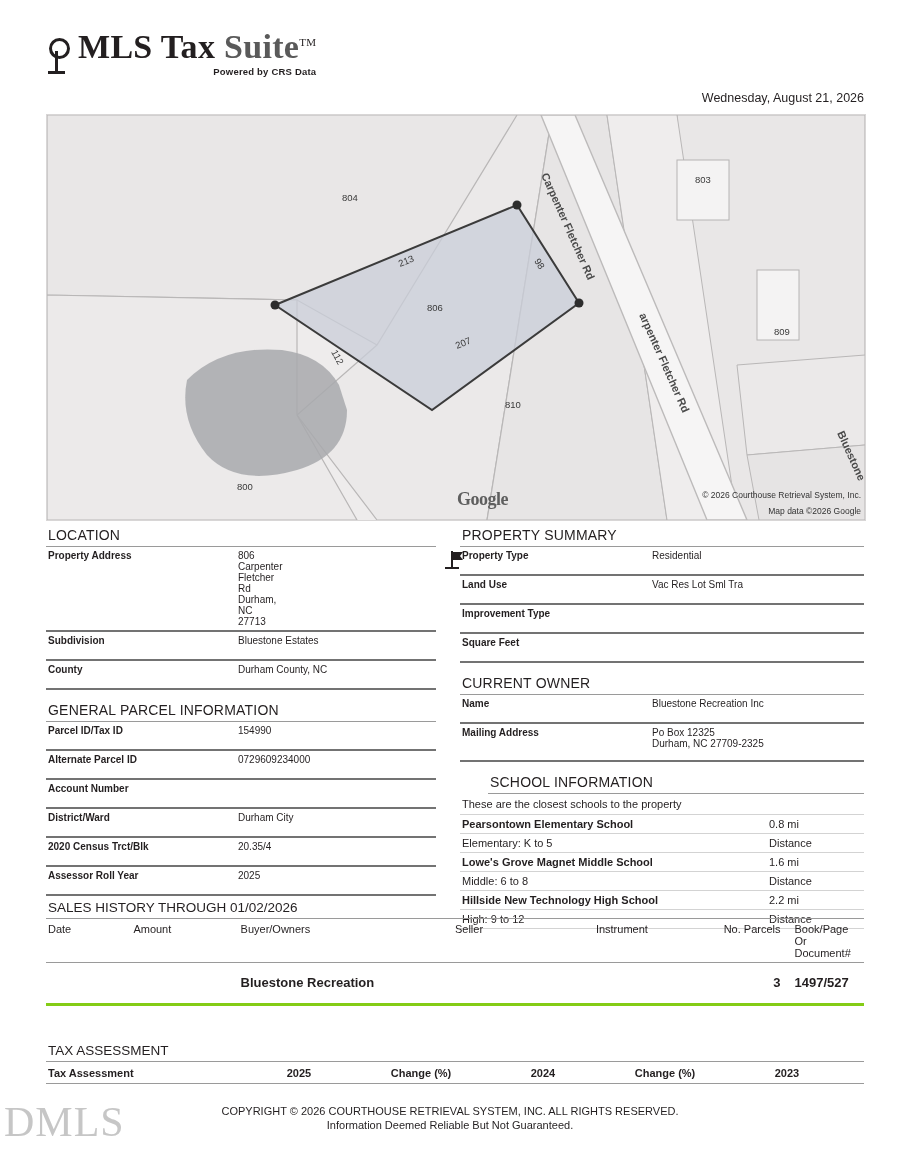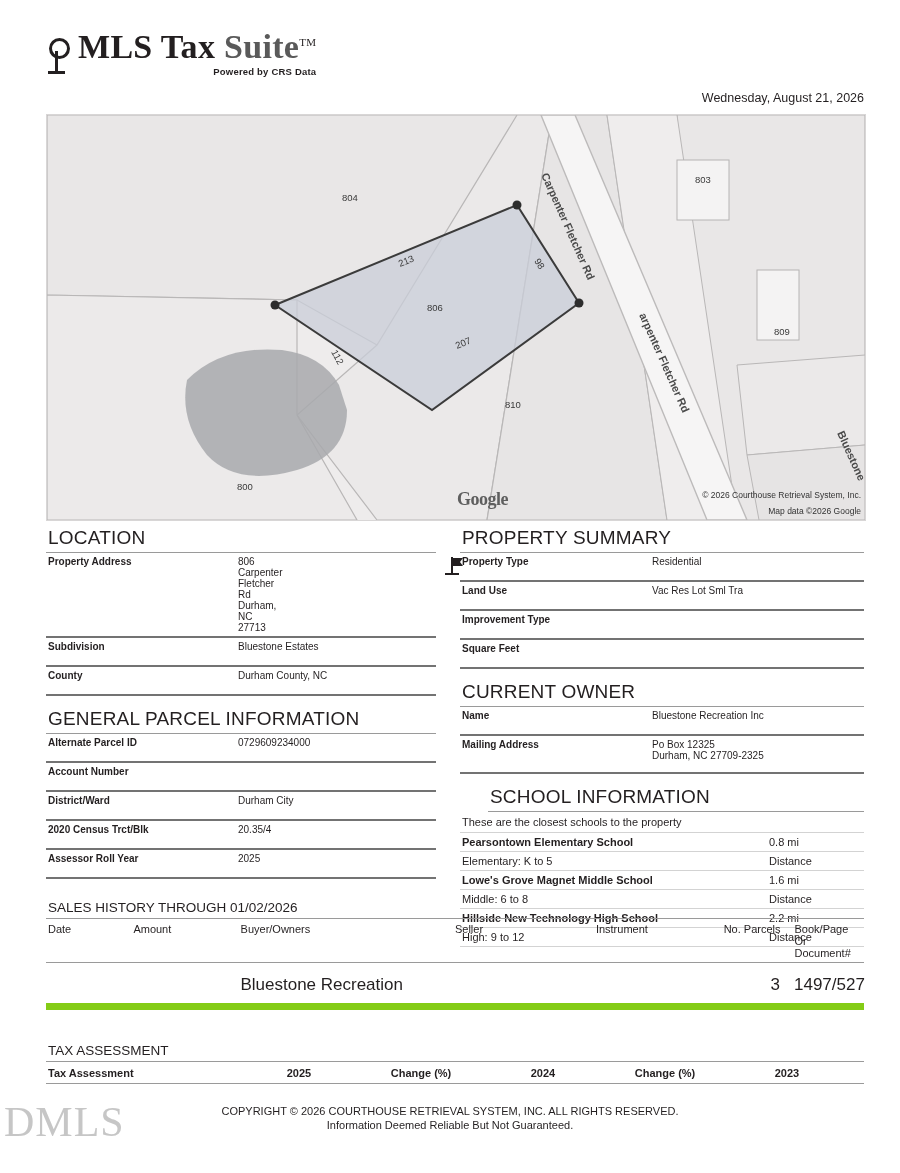--- a/index.html
+++ b/index.html
@@ -140,21 +140,21 @@
     top: 525px;
     width: 390px;
   }
   .col-right {
     position: absolute;
     left: 460px;
     top: 525px;
     width: 404px;
   }
   .section-title {
-    font-size: 19px;
+    font-size: 14px;
     letter-spacing: 0.2px;
     color: #231f20;
     padding: 2px 0 3px 2px;
     border-bottom: 1px solid #9a9a9a;
   }
   .row {
     display: flex;
     border-bottom: 2px solid #737373;
     min-height: 21px;
     align-items: flex-start;
@@ -220,24 +220,25 @@
   }
   .c-date { width: 86px; }
   .c-amount { width: 108px; }
   .c-buyer { width: 216px; }
   .c-seller { width: 142px; }
   .c-instrument { width: 114px; }
   .c-parcels { width: 86px; text-align: right; padding-right: 14px !important; }
   .c-book { width: 70px; }
   .sales-row {
     display: flex;
-    font-size: 17px;
+    font-size: 13px;
     padding: 12px 0 4px 2px;
-    border-bottom: 7px solid #84cc16;
+    border-bottom: 3px solid #84cc16;
     min-height: 24px;
+    font-weight: bold;
   }
 
   
   .tax {
     position: absolute;
     left: 46px;
     top: 1041px;
     width: 818px;
   }
   .tax-title {
@@ -366,20 +367,24 @@
       <div class="v">Bluestone Estates</div>
     </div>
 
     <div class="row">
       <div class="k">County</div>
       <div class="v">Durham County, NC</div>
     </div>
 
     <div class="section-title" style="margin-top:10px;">GENERAL PARCEL INFORMATION</div>
 
+    <div class="row">
+      <div class="k">Parcel ID/Tax ID</div>
+      <div class="v">154990</div>
+    </div>
     <div class="row">
       <div class="k">Alternate Parcel ID</div>
       <div class="v">0729609234000</div>
     </div>
     <div class="row">
       <div class="k">Account Number</div>
       <div class="v"></div>
     </div>
     <div class="row">
       <div class="k">District/Ward</div>

